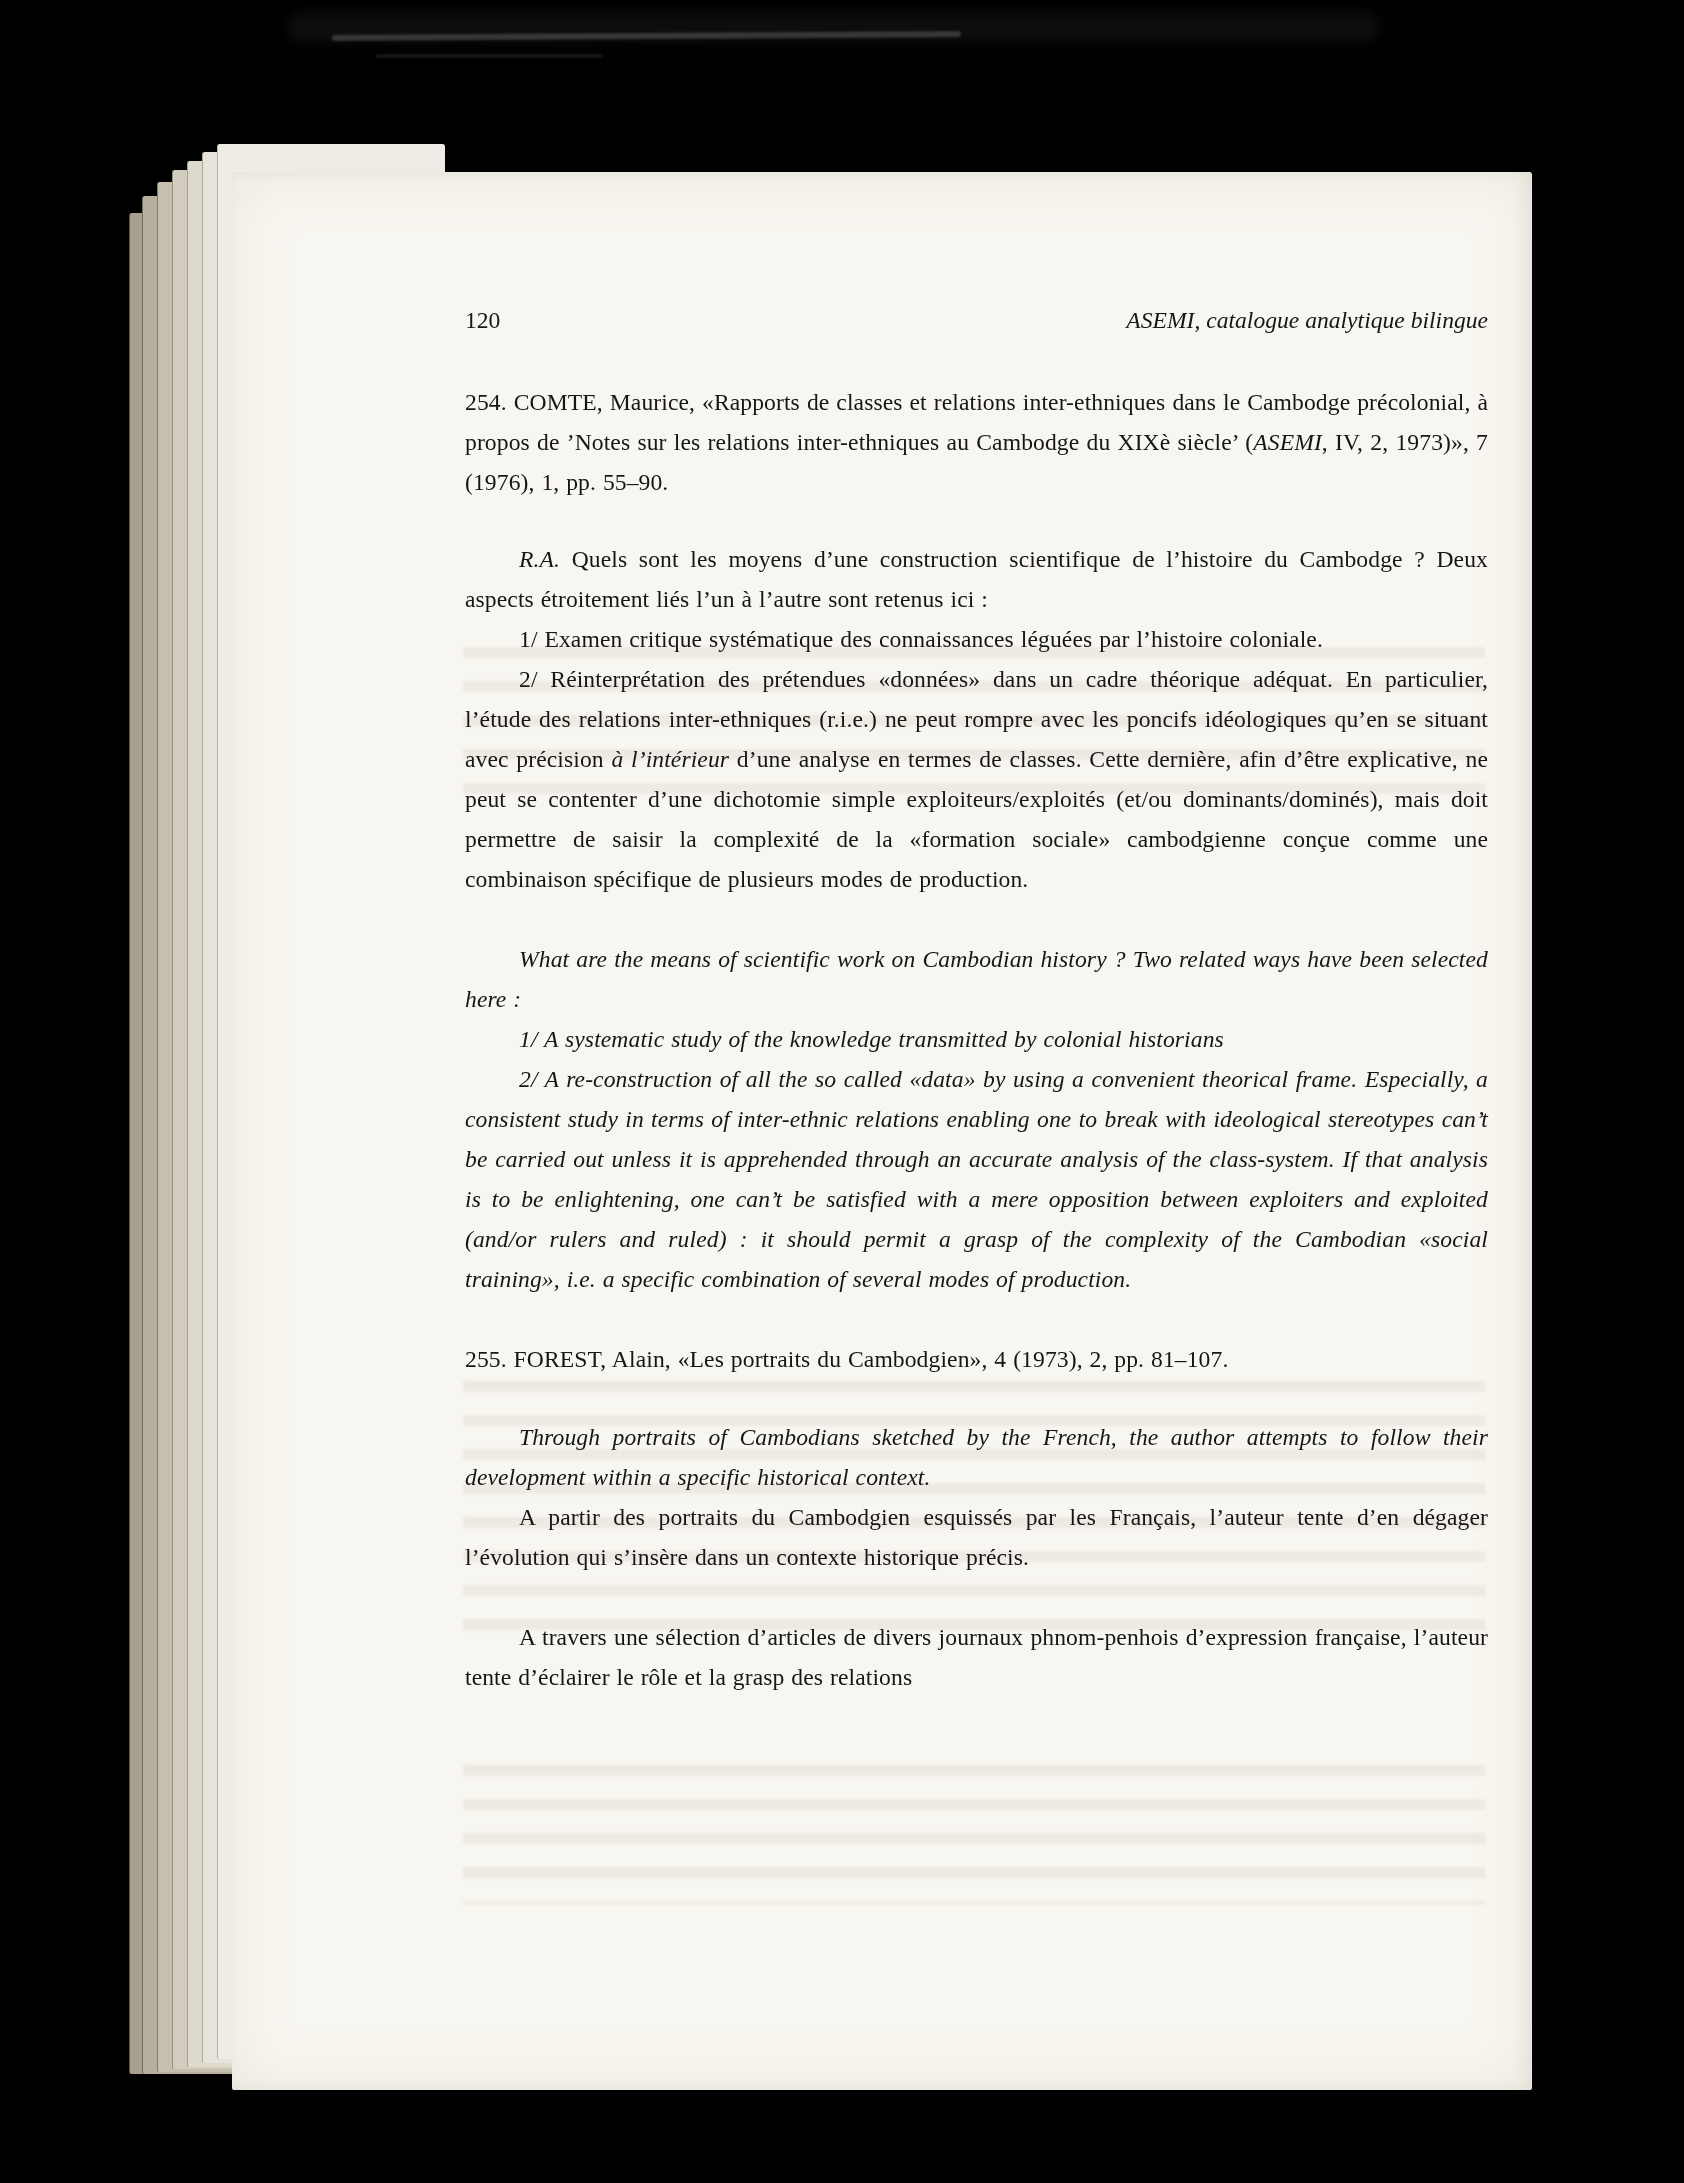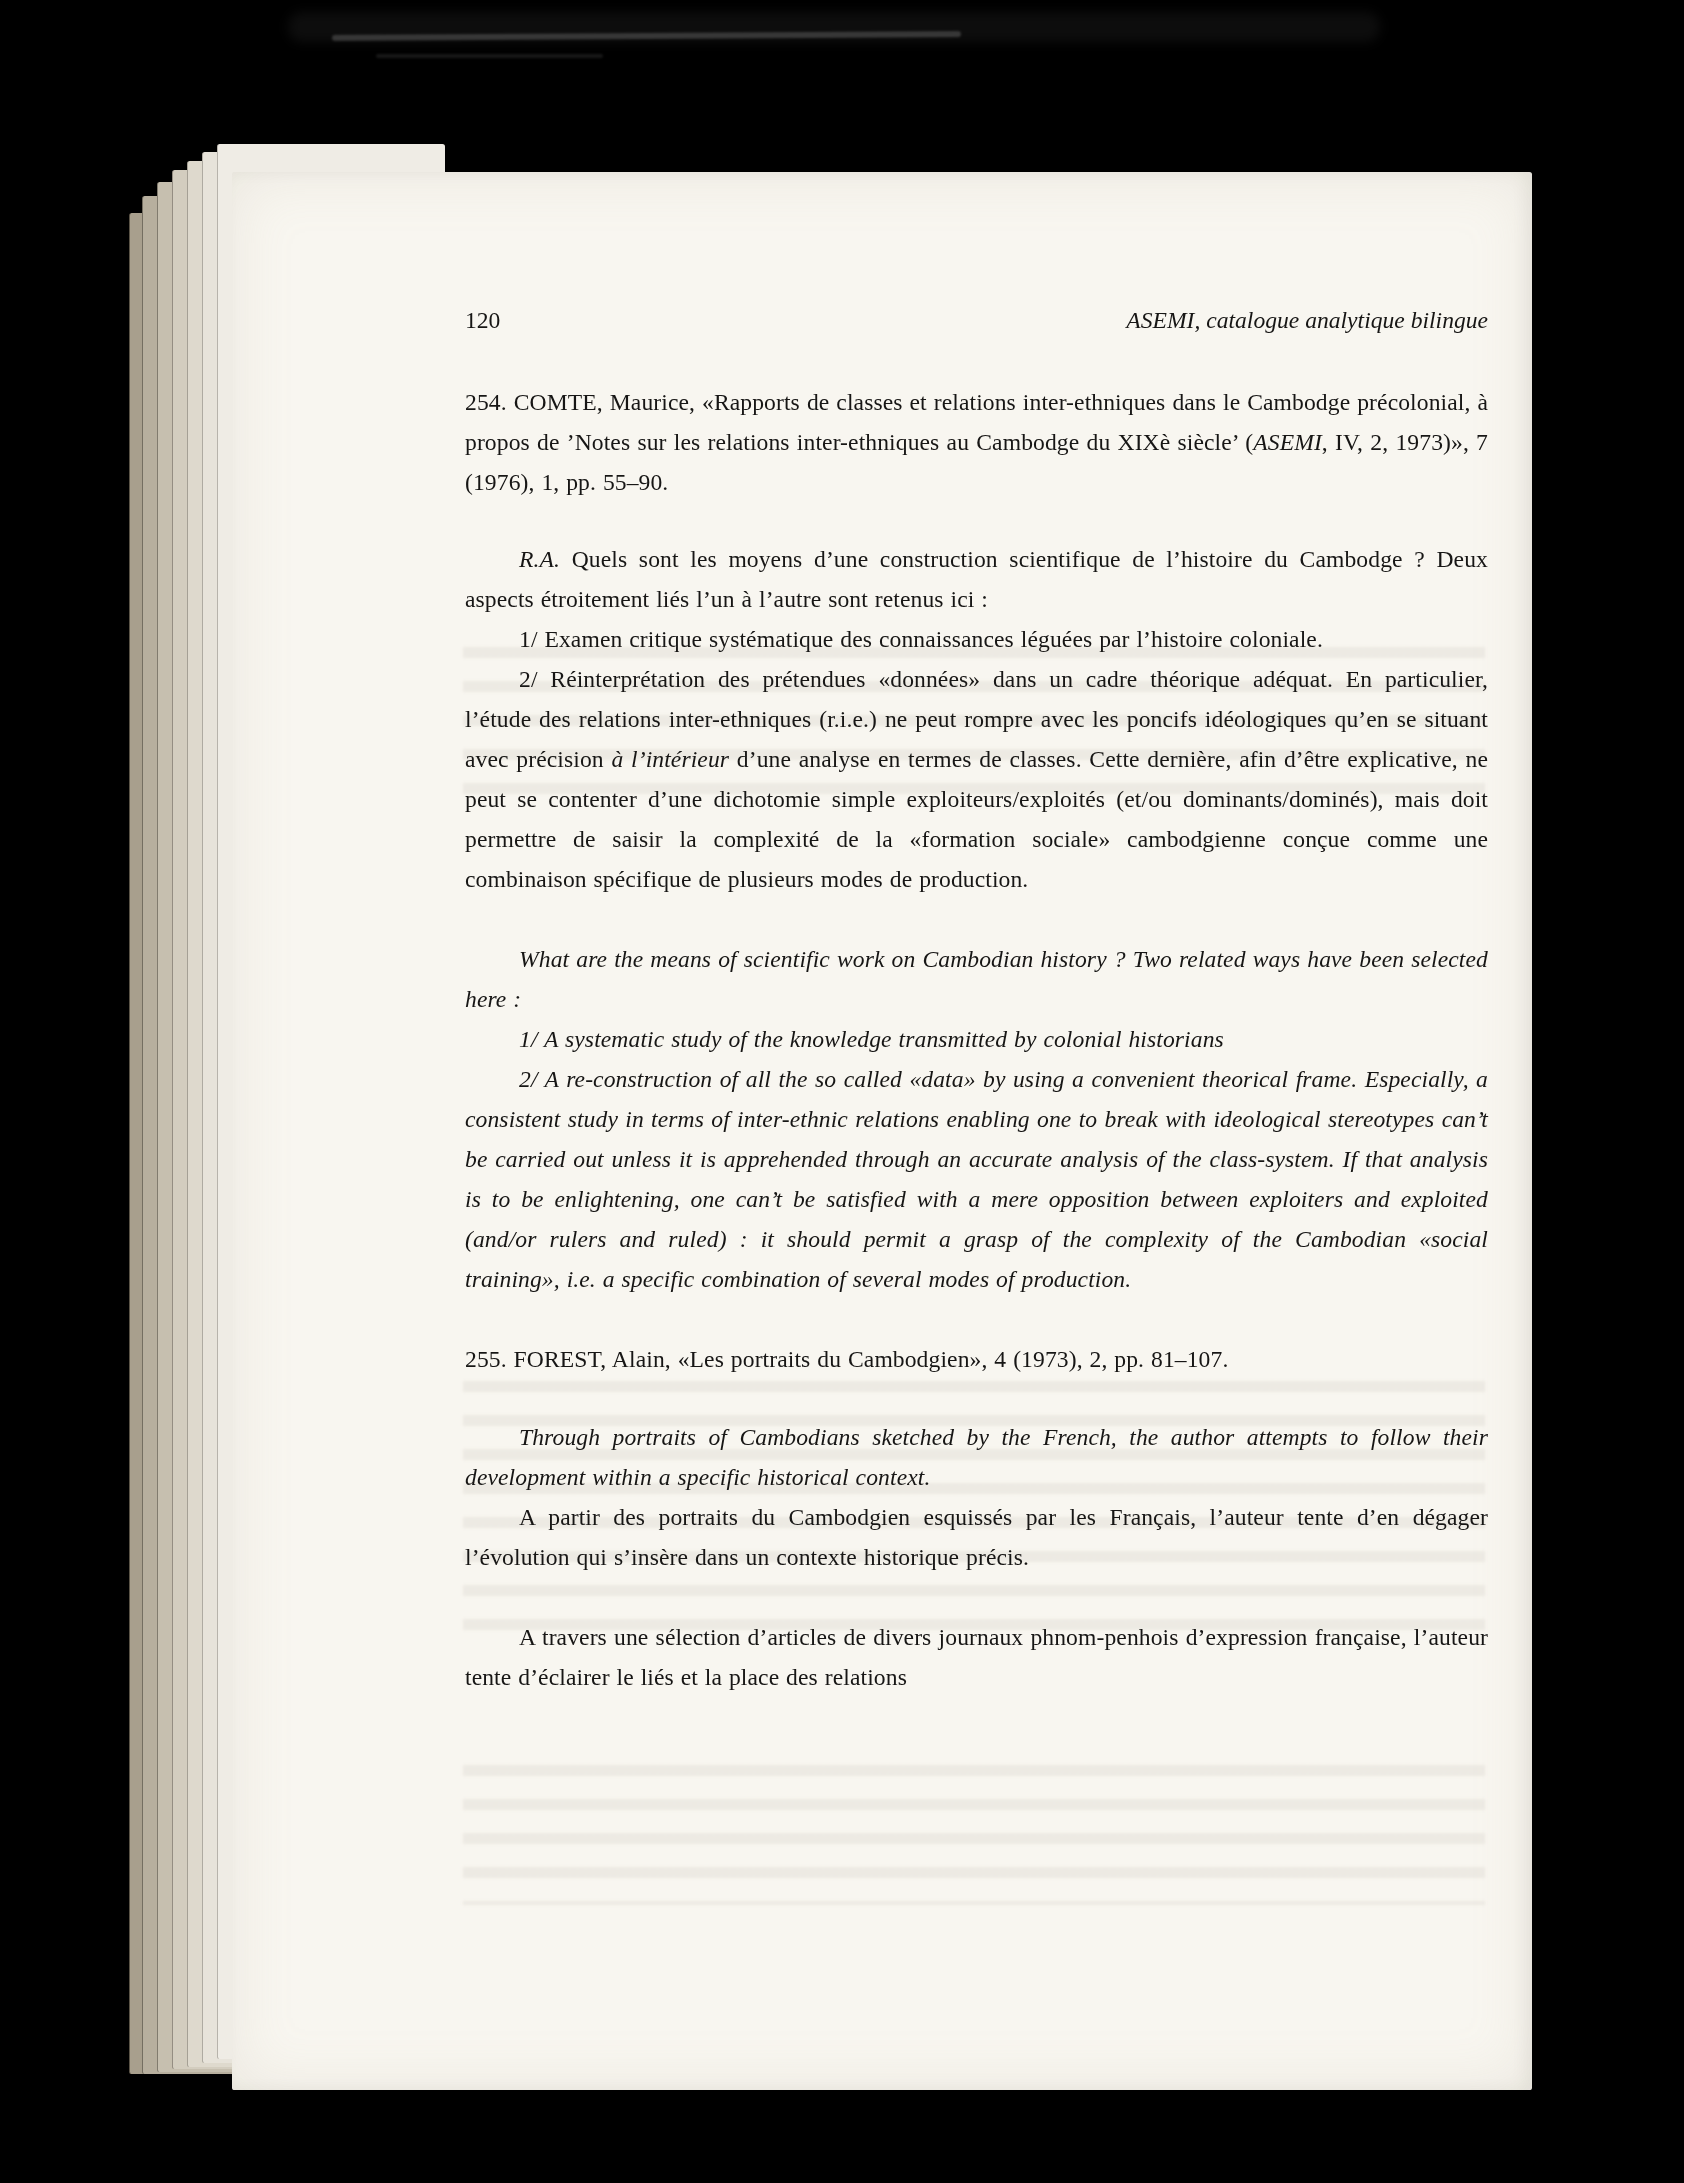--- a/index.html
+++ b/index.html
@@ -136,19 +136,19 @@
         </div>
       </section>
 
       <section class="entry entry-sep">
         <p class="txt citation"><span>255. FOREST, Alain, «Les portraits du Cambodgien», 4 (1973), 2, pp. 81–107.</span><span class="em"></span><span></span></p>
         <p class="txt indent italic gap">Through portraits of Cambodians sketched by the French, the author attempts to follow their development within a specific historical context.</p>
         <p class="txt indent">A partir des portraits du Cambodgien esquissés par les Français, l’auteur tente d’en dégager l’évolution qui s’insère dans un contexte historique précis.</p>
       </section>
 
       <section class="entry entry-sep">
-        <p class="txt indent">A travers une sélection d’articles de divers journaux phnom-penhois d’expression française, l’auteur tente d’éclairer le liés et la place des relations</p>
+        <p class="txt indent">A travers une sélection d’articles de divers journaux phnom-penhois d’expression française, l’auteur tente d’éclairer le rôle et la grasp des relations</p>
       </section>
 
     </div>
   </div>
 </div>
 
 
 </body></html>

